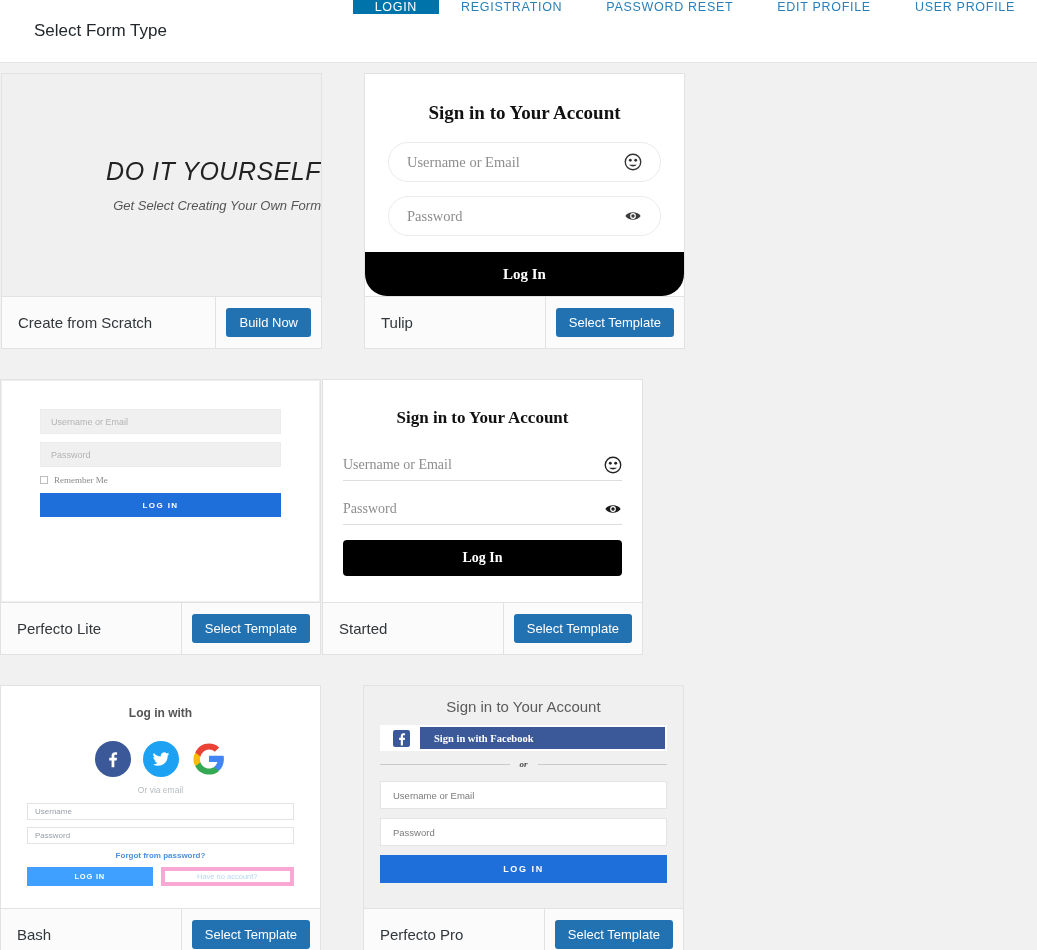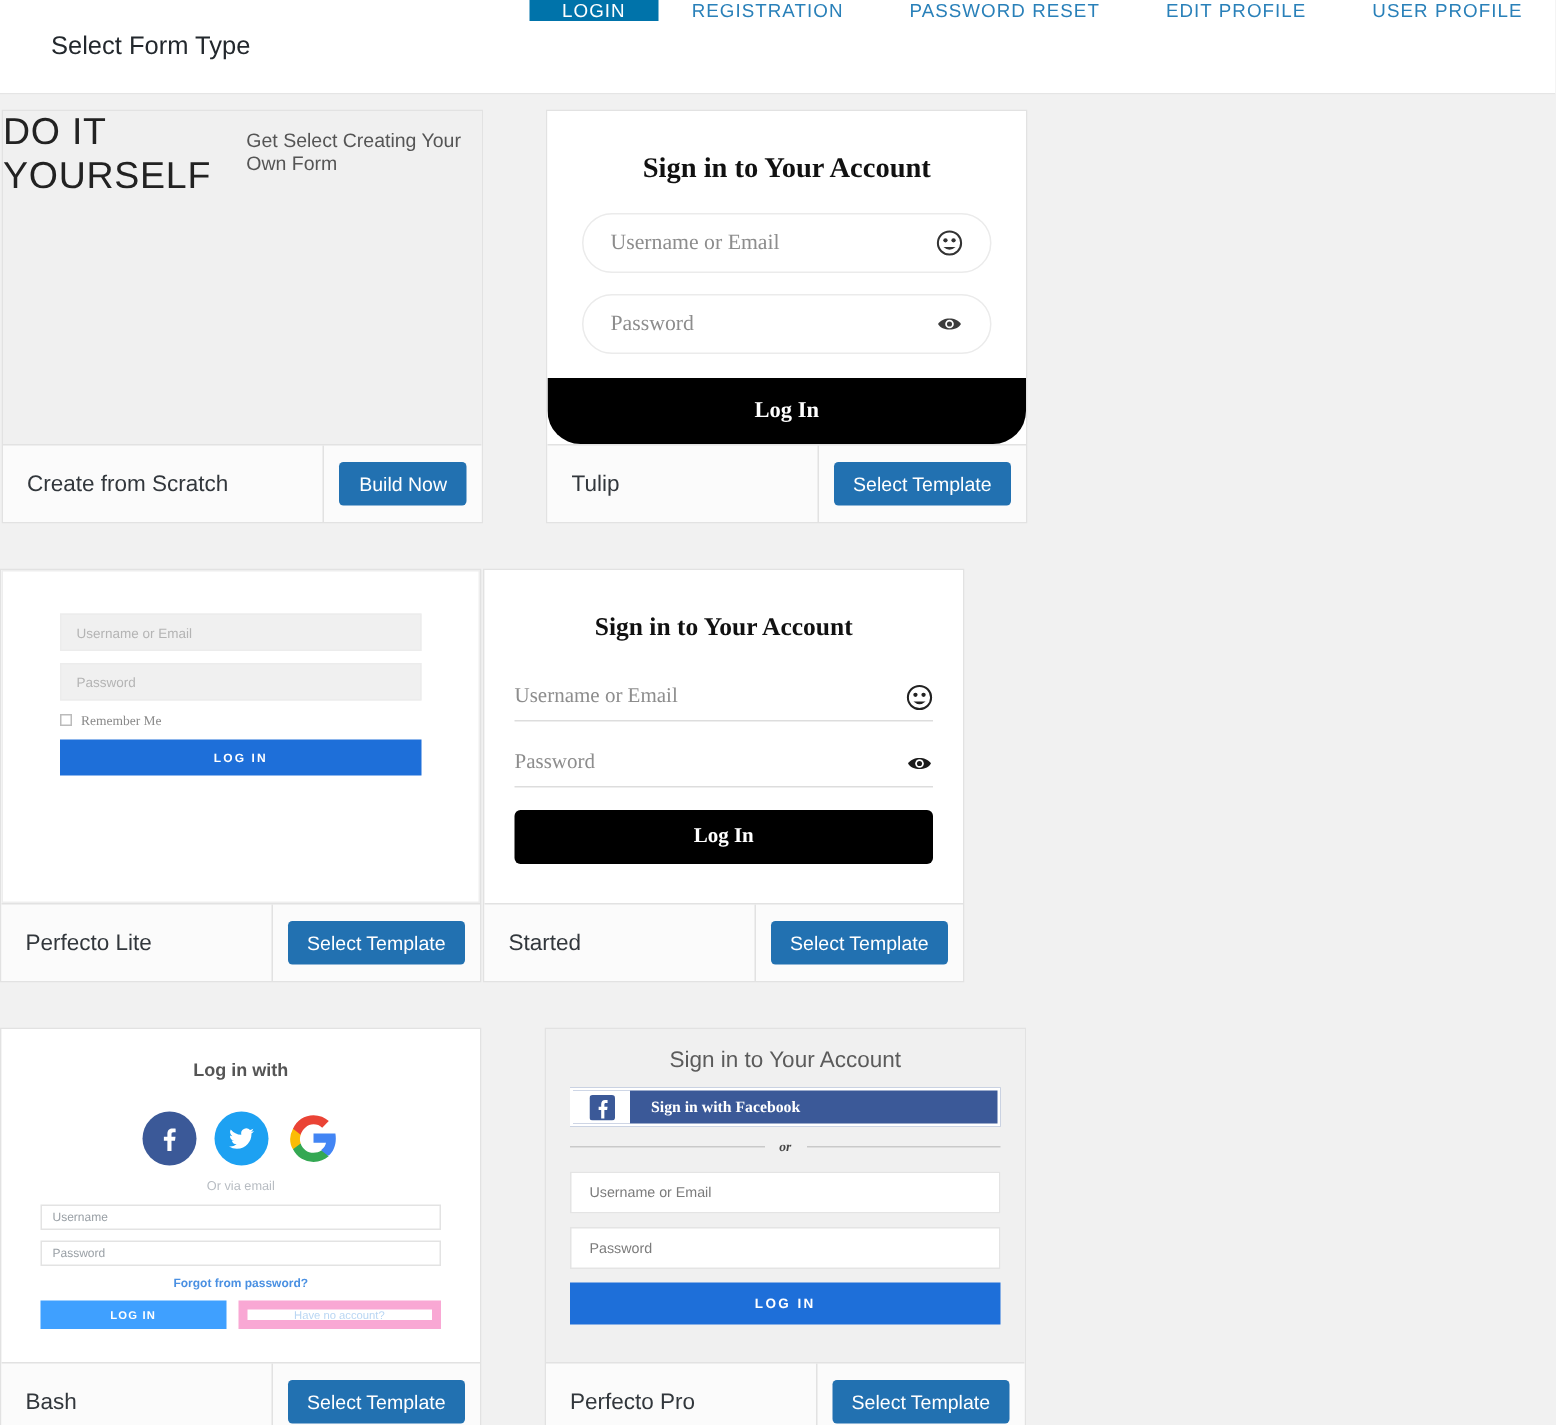--- a/index.html
+++ b/index.html
@@ -98,22 +98,22 @@
     padding: 7px 13px;
     cursor: pointer;
     font-family: "Liberation Sans", sans-serif;
     white-space: nowrap;
   }
 
   
   .diy {
     height: 100%;
     background: #f0f0f0;
-    display: flex; flex-direction: row;
-    align-items: flex-start; justify-content: center;
+    display: flex; flex-direction: column;
+    align-items: flex-end; justify-content: center; font-style: italic;
   }
   .diy-title {
     font-size: 25px; color: #222; letter-spacing: .5px; font-weight: 400;
   }
   .diy-sub { font-size: 13px; color: #555; margin-top: 12px; }
 
   
   .tulip {
     height: 100%; background: #fff; position: relative;
     display: flex; flex-direction: column; align-items: center;
@@ -201,21 +201,21 @@
     border: 1px solid #e3e3e3; height: 17px; display:flex; align-items:center;
     padding: 0 7px; font-size: 8px; color:#9aa0a6; margin-bottom: 7px; background:#fff;
   }
   .bash-forgot { text-align:center; font-size:8px; color:#4a90e2; font-weight:bold; margin: 4px 0 7px; }
   .bash-btns { display:flex; gap: 8px; }
   .bash-login {
     flex:1; background:#3fa0ff; color:#fff; height:19px; display:flex; align-items:center;
     justify-content:center; font-size:7.5px; font-weight:bold; letter-spacing:.8px;
   }
   .bash-noacc {
-    flex:1; border:6px solid #f9a8d4; color:#b9d6f3; height:19px; display:flex;
+    flex:1; border:4px solid #f9a8d4; color:#b9d6f3; height:19px; display:flex;
     align-items:center; justify-content:center; font-size:7.5px;
   }
 
   
   .ppro { height:100%; background:#f0f0f0; padding: 6px 16px 0 16px; }
   .ppro h3 { text-align:center; font-size:15px; color:#5b5b5b; font-weight:400; margin: 6px 0 10px; }
   .fb-btn {
     display:flex; align-items:stretch; height: 26px; background:#3b5998;
     border: 2px solid #fff; margin-bottom: 8px;
   }

